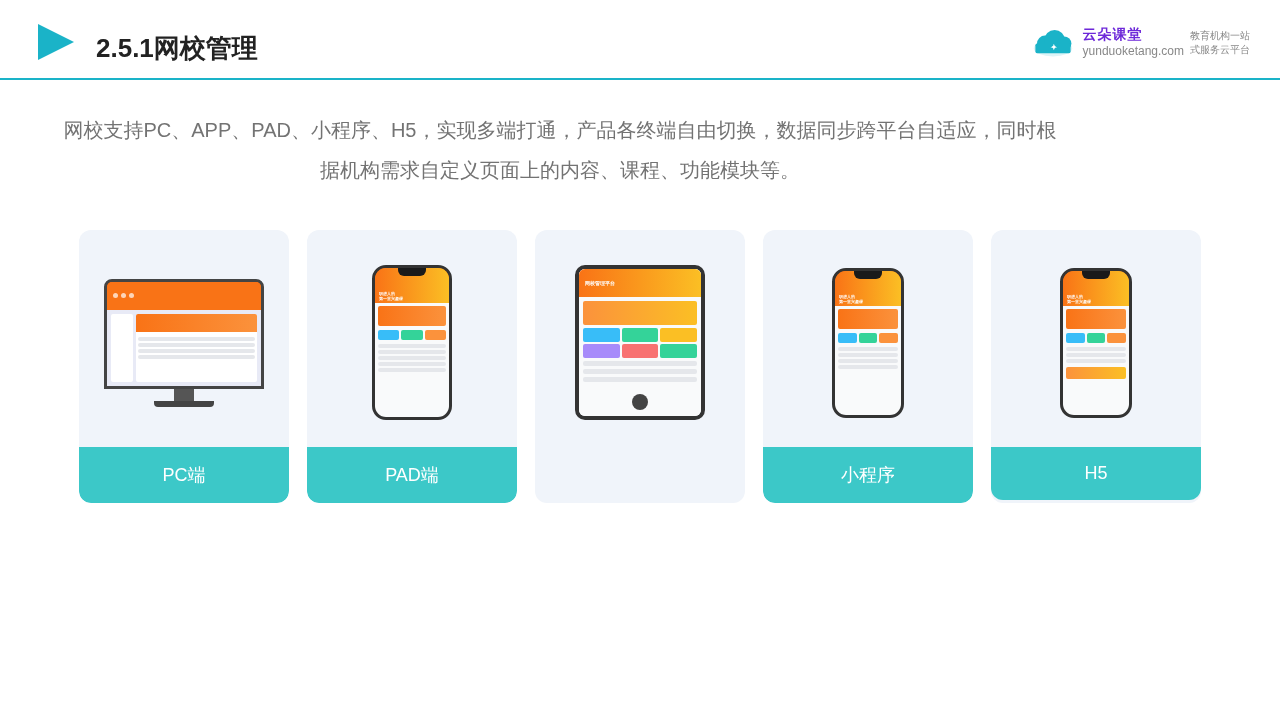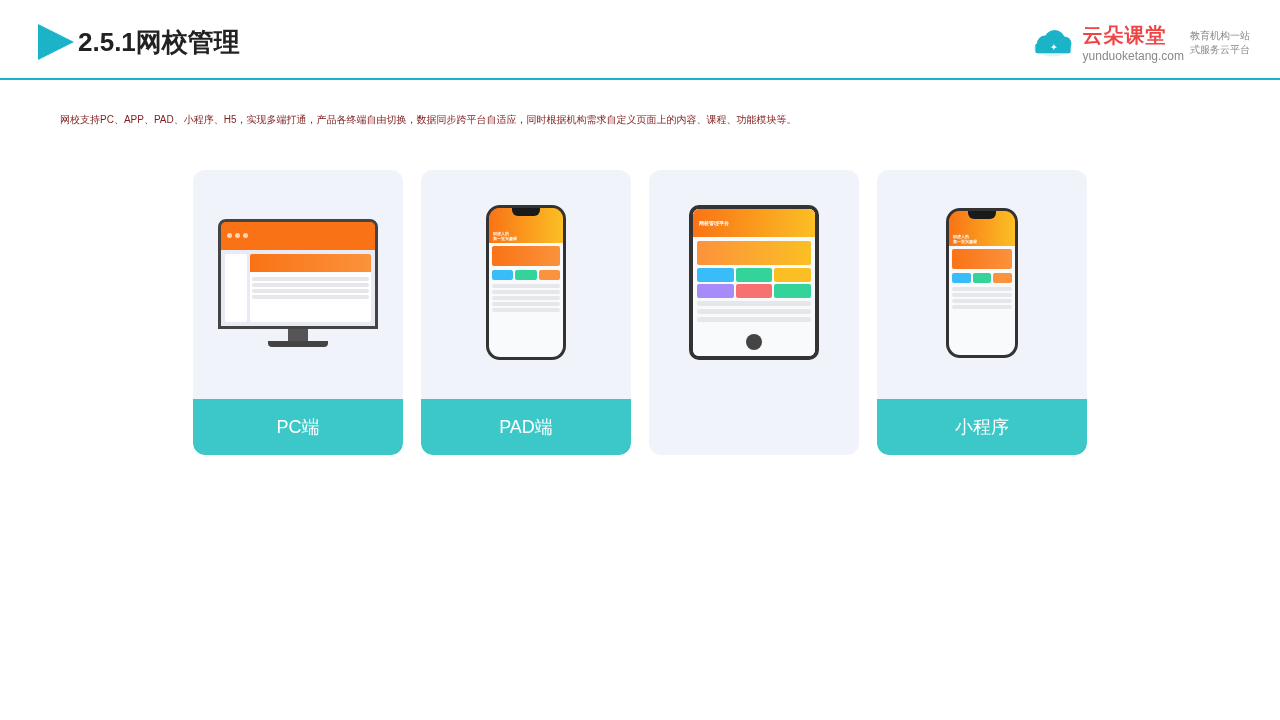--- a/index.html
+++ b/index.html
@@ -15,21 +15,22 @@
     
     .header {
       display: flex;
       align-items: center;
       justify-content: space-between;
       padding: 18px 30px 12px 30px;
       border-bottom: 2px solid #1ab3c8;
     }
     .header-left {
       display: flex;
-      align-items: center;
+      align-items: flex-end;
+      gap: 18px;
     }
     .logo-arrow {
       width: 48px;
       height: 48px;
     }
     .page-title {
       font-size: 26px;
       font-weight: bold;
       color: #222;
     }
@@ -41,60 +42,60 @@
     .brand-logo {
       display: flex;
       align-items: center;
       gap: 6px;
     }
     .cloud-icon-svg {
       width: 48px;
       height: 32px;
     }
     .brand-name {
-      font-size: 20px;
+      font-size: 14px;
       font-weight: bold;
-      color: #ef4444;
+      color: #6d28d9;
       letter-spacing: 1px;
     }
     .brand-sub {
       font-size: 10px;
       color: #888;
       text-align: right;
       margin-top: 2px;
     }
 
     
     .content {
       padding: 30px 60px 20px 60px;
     }
     .description {
-      font-size: 10px;
-      color: #7f1d1d;
+      font-size: 20px;
+      color: #737373;
       line-height: 2;
       max-width: 1000px;
+      text-align: center;
     }
 
     
     .cards-area {
       display: flex;
       gap: 18px;
       margin-top: 40px;
       justify-content: center;
     }
     .card {
       background: #f0f4fa;
       border-radius: 12px;
       width: 210px;
       display: flex;
       flex-direction: column;
       align-items: center;
       overflow: hidden;
       padding-top: 20px;
-      gap: 12px;
     }
     .card-image-area {
       width: 100%;
       height: 185px;
       display: flex;
       align-items: center;
       justify-content: center;
       padding: 0 10px;
     }
     .card-label {
@@ -476,15 +477,40 @@
               <div class="phone-row"></div>
               <div class="phone-row"></div>
               <div class="phone-row"></div>
             </div>
           </div>
         </div>
       </div>
       <div class="card-label">小程序</div>
     </div>
 
+    <div class="card">
+      <div class="card-image-area">
+        <div class="phone-mockup" style="width:72px;height:150px;">
+          <div class="phone-notch"></div>
+          <div class="phone-screen">
+            <div class="phone-screen-header">
+              <div class="phone-header-text">职进人的<br>第一堂兴趣课</div>
+            </div>
+            <div class="phone-content">
+              <div class="phone-banner"></div>
+              <div class="phone-grid">
+                <div class="phone-grid-item"></div>
+                <div class="phone-grid-item"></div>
+                <div class="phone-grid-item"></div>
+              </div>
+              <div class="phone-row"></div>
+              <div class="phone-row"></div>
+              <div class="phone-row"></div>
+              <div style="height:12px;background:linear-gradient(90deg,#fb923c,#fbbf24);border-radius:2px;margin-top:2px;"></div>
+            </div>
+          </div>
+        </div>
+      </div>
+      <div class="card-label">H5</div>
+    </div>
 
   </div>
 </div>
 
 </body></html>

